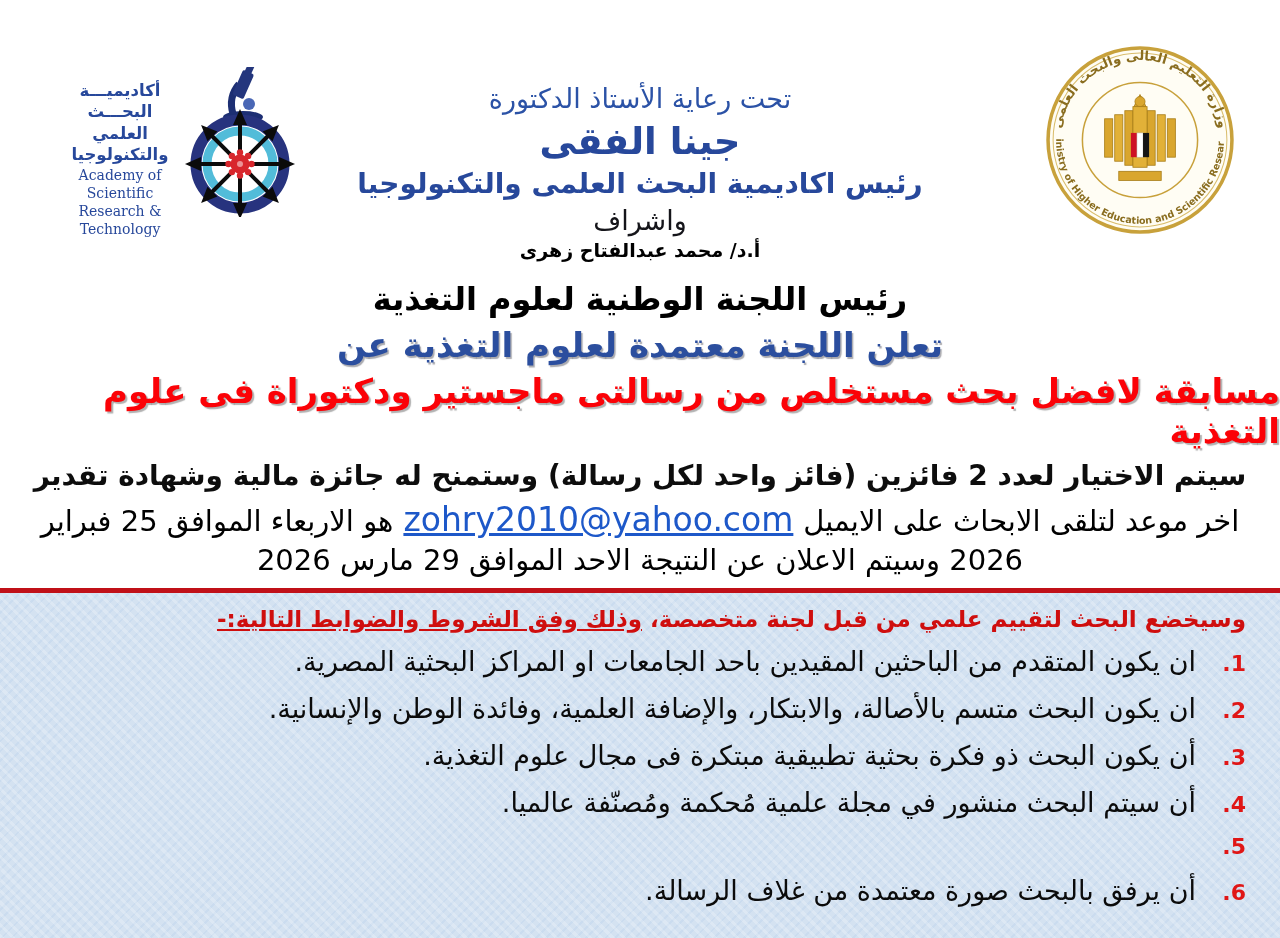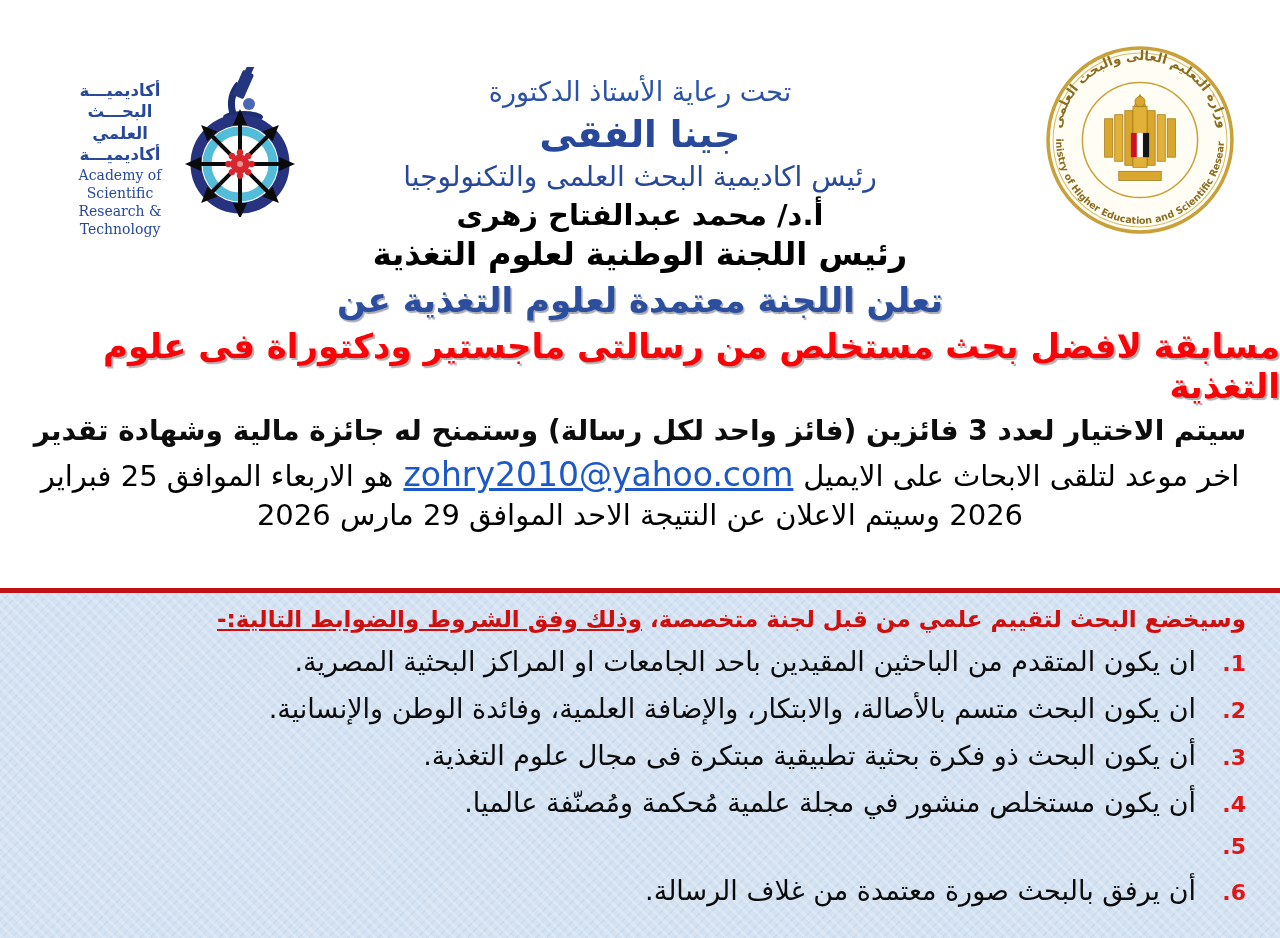--- a/index.html
+++ b/index.html
@@ -7,26 +7,26 @@
   .page{position:relative;width:1280px;height:938px;background:#ffffff;overflow:hidden;margin:0 auto;}
 
   
   .asrt-logo{position:absolute;top:46px;left:56px;display:flex;align-items:center;}
   .asrt-text{width:128px;text-align:center;margin-top:34px;}
   .asrt-ar{font-size:16.5px;font-weight:bold;color:var(--brand-blue,#27489b);line-height:1.3;direction:rtl;}
   .asrt-en{font-size:14px;color:var(--brand-blue,#27489b);font-family:"DejaVu Serif",serif;line-height:1.3;}
   .ministry-logo{position:absolute;top:44px;right:44px;width:192px;height:192px;}
 
   
-  .intro{position:absolute;top:76px;left:0;width:1280px;text-align:center;direction:rtl;}
+  .intro{position:absolute;top:83px;left:0;width:1280px;text-align:center;direction:rtl;}
   .l-patronage{font-size:27px;color:#2b52a6;margin:0 0 6px;}
   .l-name{font-size:37px;font-weight:bold;color:var(--name-blue,#27489b);margin:0 8px 4px;}
-  .l-ptitle{font-size:28px;font-weight:normal;color:var(--name-blue,#27489b);margin:0 0 5px;}
+  .l-ptitle{font-size:28px;font-weight:bold;color:var(--name-blue,#27489b);margin:0 0 5px;}
   .l-sup{font-size:27px;color:#15151a;margin:0 0 3px;}
-  .l-sname{font-size:29px;font-weight:bold;color:#000;margin:0 0 3px;}
+  .l-sname{font-size:19px;font-weight:bold;color:#000;margin:0 0 19px;}
   .l-stitle{font-size:32px;font-weight:bold;color:#000;margin:0 0 7px;}
   .l-announce{font-size:34px;font-weight:bold;color:#2b4e9e;text-shadow:1.5px 1.5px 1px rgba(100,100,110,.55);margin:0 0 6px;}
   .l-comp{font-size:34px;font-weight:bold;color:var(--title-red,#fb0207);text-shadow:2px 2px 1px rgba(125,125,125,.6);margin:0 0 8px;text-align:right;}
   .l-select{font-size:28px;font-weight:bold;color:#0d0d0d;margin:0 0 7px;}
   .l-deadline{font-size:29px;color:#000;line-height:1.3;}
   .email-link{color:var(--email-blue,#1d58c9);text-decoration:underline;font-size:33px;font-weight:normal;margin:0 10px;direction:ltr;unicode-bidi:embed;}
 
   
   .conditions{position:absolute;left:0;right:0;top:588px;bottom:0;direction:rtl;
     border-top:5px solid var(--border-red,#c01018);
@@ -42,21 +42,21 @@
   .cond-text{font-size:27px;font-weight:normal;color:#0b0b0b;margin-right:16px;white-space:nowrap;}
 </style>
 </head>
 <body>
 
 <div class="page">
 
   <div class="asrt-logo">
     <div class="asrt-text">
       <div class="asrt-ar">أكاديميـــة البحـــث</div>
-      <div class="asrt-ar">العلمي أكاديميـــة</div>
+      <div class="asrt-ar">العلمي والتكنولوجيا</div>
       <div class="asrt-en">Academy of Scientific</div>
       <div class="asrt-en">Research &amp; Technology</div>
     </div>
     <svg width="112" height="150" viewBox="0 0 110 150">
 
       <g>
         <ellipse cx="58" cy="50" rx="20" ry="6" fill="#1d2f73"></ellipse>
         <path d="M48 47 Q43 30 54 17" stroke="#1d2f73" stroke-width="7" fill="none"></path>
         <rect x="52" y="4" width="12" height="27" rx="2" transform="rotate(24 58 18)" fill="#24367d"></rect>
         <rect x="61" y="-3" width="7" height="11" transform="rotate(24 64 2)" fill="#24367d"></rect>
@@ -149,25 +149,26 @@
         <rect x="98" y="88" width="6" height="24" fill="#151515" stroke="none"></rect>
         <rect x="74" y="126" width="42" height="9" fill="#d9a62e"></rect>
       </g>
     </svg>
   </div>
 
   <div class="intro">
     <div class="l-patronage">تحت رعاية الأستاذ الدكتورة</div>
     <div class="l-name">جينا الفقى</div>
     <div class="l-ptitle">رئيس اكاديمية البحث العلمى والتكنولوجيا</div>
+    <div class="l-sup">واشراف</div>
     <div class="l-sname">أ.د/ محمد عبدالفتاح زهرى</div>
     <div class="l-stitle">رئيس اللجنة الوطنية لعلوم التغذية</div>
     <div class="l-announce">تعلن اللجنة معتمدة لعلوم التغذية عن</div>
     <div class="l-comp">مسابقة لافضل بحث مستخلص من رسالتى ماجستير ودكتوراة فى علوم التغذية</div>
-    <div class="l-select">سيتم الاختيار لعدد 3 فائزين (فائز واحد لكل رسالة) وستمنح له جائزة مالية وشهادة تقدير</div>
+    <div class="l-select">سيتم الاختيار لعدد 2 فائزين (فائز واحد لكل رسالة) وستمنح له جائزة مالية وشهادة تقدير</div>
     <div class="l-deadline">
       <div>
         <span>اخر موعد لتلقى الابحاث على الايميل</span><a class="email-link" href="#">zohry2010@yahoo.com</a><span>هو الاربعاء الموافق 25 فبراير</span>
       </div>
       <div>2026 وسيتم الاعلان عن النتيجة الاحد الموافق 29 مارس 2026</div>
     </div>
   </div>
 
   <div class="conditions">
     <div class="cond-heading">
@@ -181,21 +182,21 @@
     <div class="cond-row">
       <span class="cond-num">2.</span>
       <span class="cond-text">ان يكون البحث متسم بالأصالة، والابتكار، والإضافة العلمية، وفائدة الوطن والإنسانية.</span>
     </div>
     <div class="cond-row">
       <span class="cond-num">3.</span>
       <span class="cond-text">أن يكون البحث ذو فكرة بحثية تطبيقية مبتكرة فى مجال علوم التغذية.</span>
     </div>
     <div class="cond-row">
       <span class="cond-num">4.</span>
-      <span class="cond-text">أن يكون مستخلص منشور في مجلة علمية مُحكمة ومُصنّفة عالميا.</span>
+      <span class="cond-text">أن سيتم البحث منشور في مجلة علمية مُحكمة ومُصنّفة عالميا.</span>
     </div>
     <div class="cond-row">
       <span class="cond-num">5.</span>
     </div>
     <div class="cond-row">
       <span class="cond-num">6.</span>
       <span class="cond-text">أن يرفق بالبحث صورة معتمدة من غلاف الرسالة.</span>
     </div>
   </div>
 

